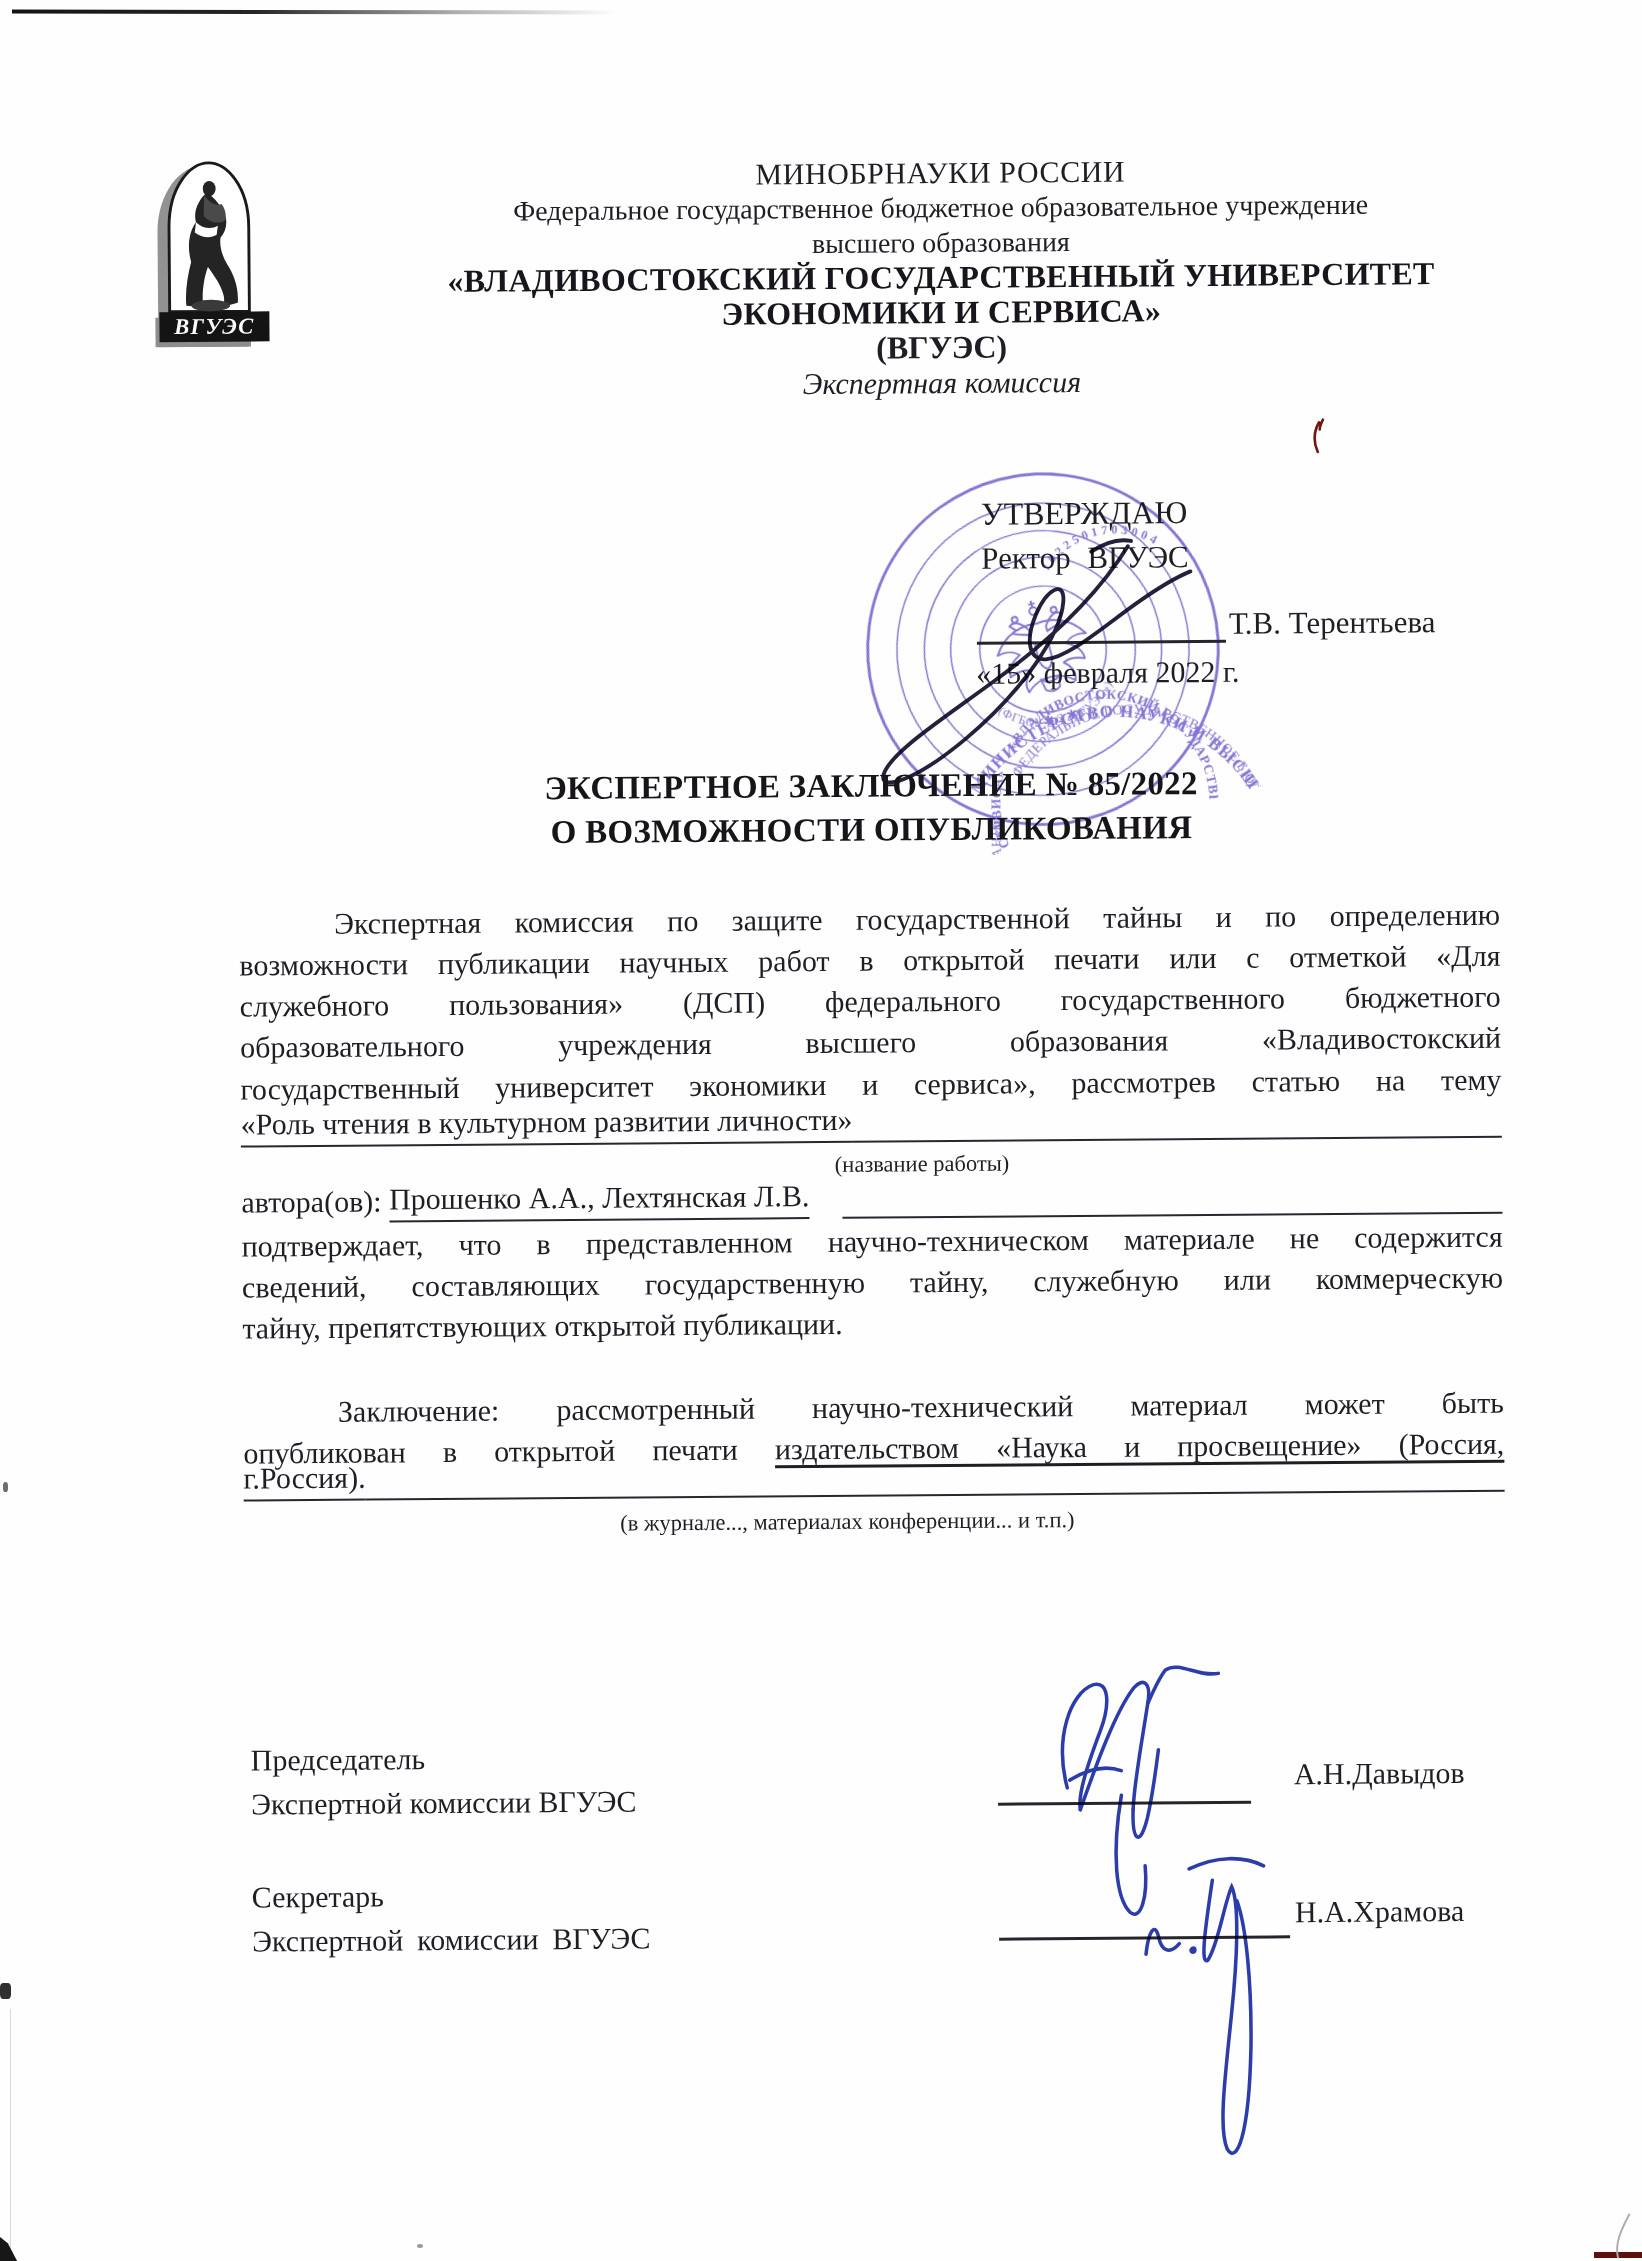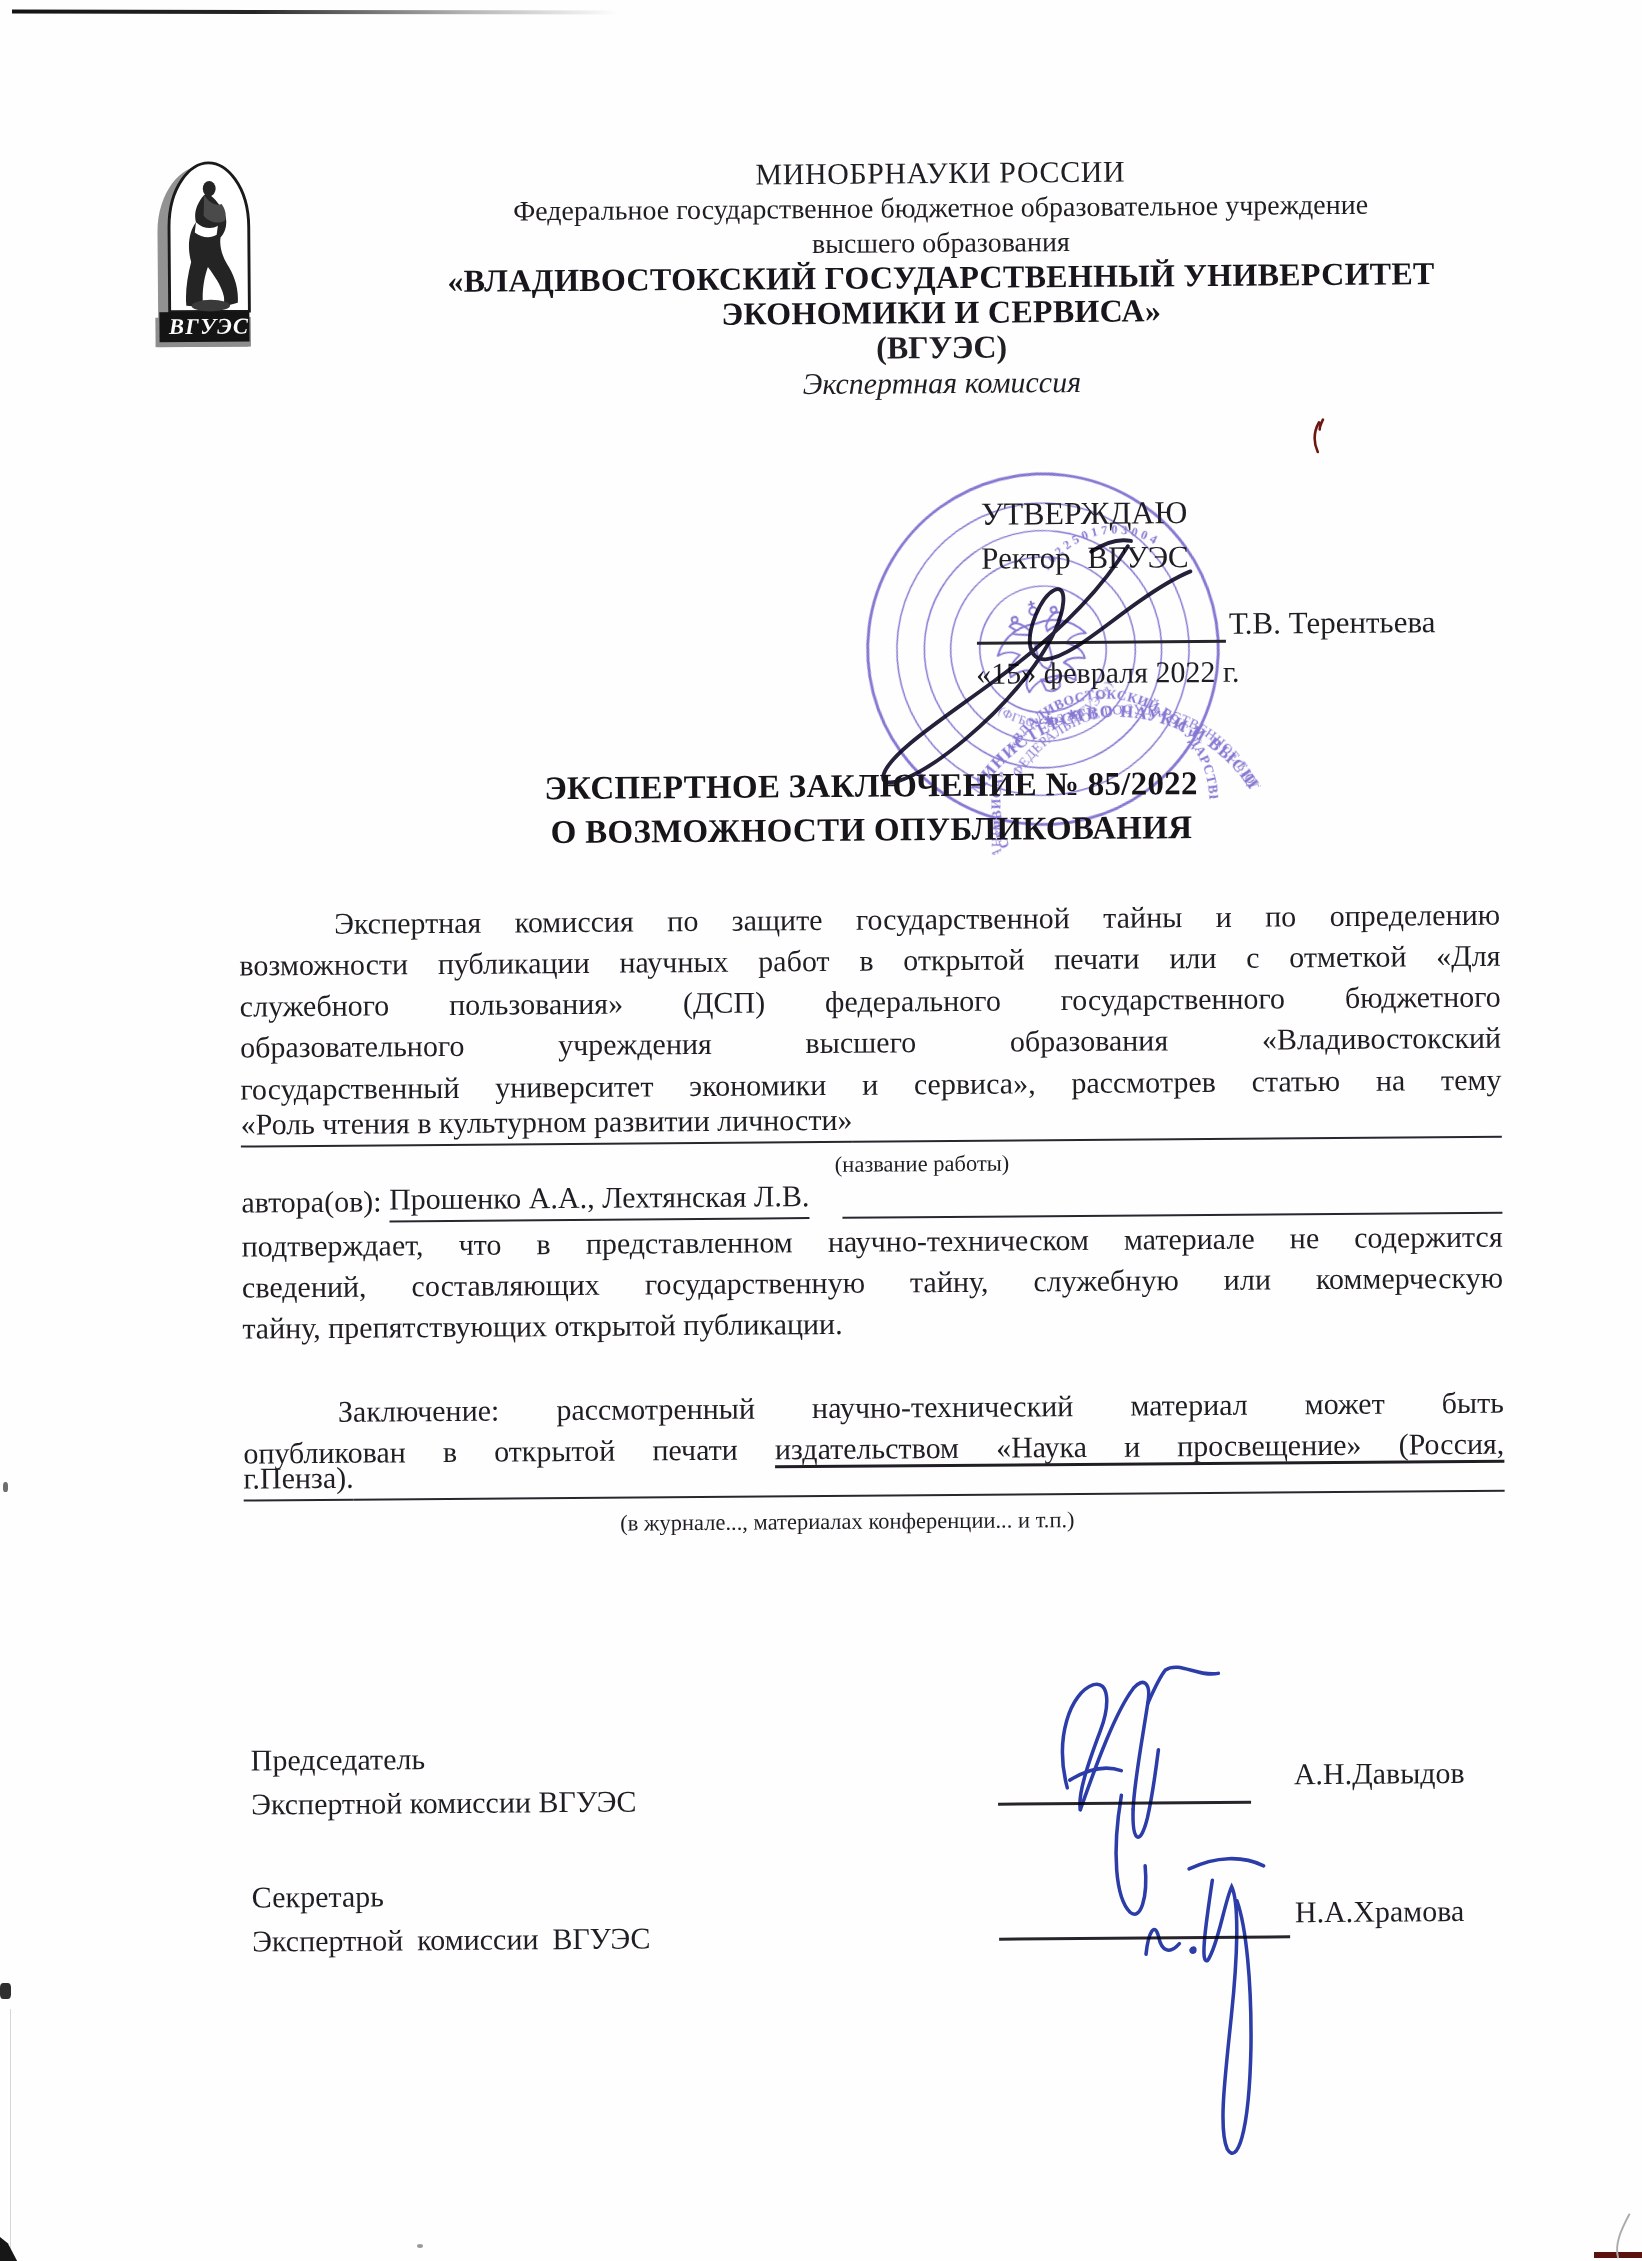--- a/index.html
+++ b/index.html
@@ -15,23 +15,23 @@
   .hdr{position:absolute; left:319px; top:156px; width:1256px; text-align:center;}
   .hdr div{line-height:35px;}
   .h-min{font-size:30px; letter-spacing:0.6px;}
   .h-org{font-size:28px;}
   .h-uni{font-size:32px; font-weight:bold; letter-spacing:0.3px; color:#18151c;}
   .h-abbr{font-size:32px; font-weight:bold;}
   .h-dep{font-size:30px; font-style:italic;}
 
   
   .logo{position:absolute; left:161px; top:126px; width:111px; height:216px;}
-  .logo-label{position:absolute; left:3.9px; top:181px; width:90px; height:30px;
+  .logo-label{position:absolute; left:3.9px; top:181px; width:110px; height:30px;
     background:#141414; color:#fdfdfd; font-style:italic; font-weight:bold;
-    font-size:22.5px; text-align:right; line-height:30px; letter-spacing:1.3px;}
+    font-size:22.5px; text-align:center; line-height:30px; letter-spacing:1.3px;}
 
   
   .ap-label{position:absolute; left:985px; top:497px; font-size:32px;}
   .ap-pos{position:absolute; left:985px; top:542px; font-size:31px; word-spacing:9px;}
   .ap-line{position:absolute; left:980px; top:643px; width:249px; height:2.6px; background:#28242c;}
   .ap-name{position:absolute; left:1232px; top:609px; font-size:31px;}
   .ap-date{position:absolute; left:979px; top:658px; font-size:30px;}
 
   
   .stamp{position:absolute; left:859px; top:464px; width:374px; height:374px;
@@ -198,21 +198,21 @@
       <span class="u-plain">автора(ов): </span><span class="u-text">Прошенко А.А., Лехтянская Л.В.</span><span class="u-gap"></span><span class="u-fill"></span>
     </div>
 
     <div class="bl" style="top:1223px;">подтверждает, что в представленном научно-техническом материале не содержится</div>
     <div class="bl" style="top:1264px;">сведений, составляющих государственную тайну, служебную или коммерческую</div>
     <div class="bl last" style="top:1305px;">тайну, препятствующих открытой публикации.</div>
 
     <div class="bl indent" style="top:1389px;">Заключение: рассмотренный научно-технический материал может быть</div>
     <div class="bl" style="top:1430px;"><span>опубликован в открытой печати </span><span class="ul">издательством «Наука и просвещение» (Россия,</span></div>
     <div class="u-row" style="top:1457px; height:40px;">
-      <span class="u-text">г.Пенза).</span><span class="u-fill"></span>
+      <span class="u-text">г.Россия).</span><span class="u-fill"></span>
     </div>
     <div class="small-cap" style="left:528px; top:1509px; width:631px; text-align:center;">(в журнале..., материалах конференции... и т.п.)</div>
 
     <div class="sg" style="top:1739px;">Председатель</div>
     <div class="sg" style="top:1783px;">Экспертной комиссии ВГУЭС</div>
     <div class="sig-line" style="left:992px; top:1804px; width:253px;"></div>
     <div class="sig-name" style="left:1288px; top:1761px;">А.Н.Давыдов</div>
 
     <div class="sg sg2" style="top:1876px;">Секретарь</div>
     <div class="sg sg2" style="top:1920px;">Экспертной комиссии ВГУЭС</div>

